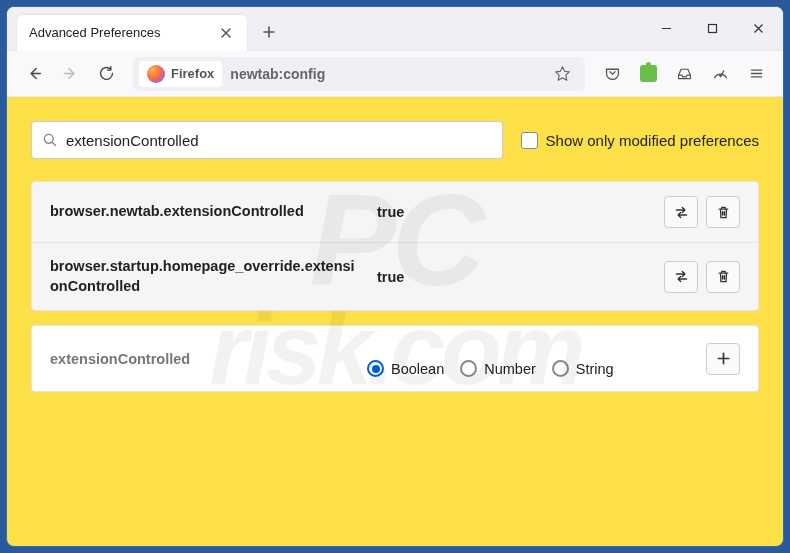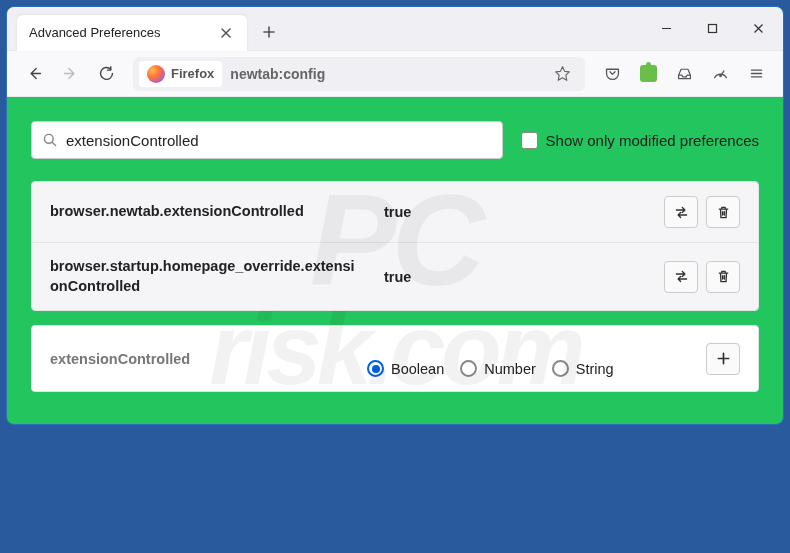--- a/index.html
+++ b/index.html
@@ -26,22 +26,22 @@
     line-height: 0.95;
     white-space: nowrap;
     text-align: center;
   }
   .watermark .line2 { font-size: 100px; }
   .window {
     position: absolute;
     left: 6px;
     top: 6px;
     width: 778px;
-    height: 419px;
-    background: #22c55e;
+    height: 541px;
+    background: #fde047;
     border: 1px solid #2a6fb8;
     border-radius: 8px;
     overflow: hidden;
   }
   .titlebar {
     height: 44px;
     background: #f0f0f4;
     display: flex;
     align-items: center;
     padding: 0;
@@ -197,21 +197,21 @@
   }
   .prefs-table {
     border: 1px solid #e4e4e7;
     border-radius: 4px;
     overflow: hidden;
   }
   .pref-row {
     display: flex;
     align-items: center;
     padding: 14px 18px;
-    gap: 20px;
+    gap: 13px;
     min-height: 50px;
     background: #f5f5f7;
     border-bottom: 1px solid #e4e4e7;
     font-size: 14.5px;
   }
   .pref-row:last-child { border-bottom: none; }
   .pref-name {
     width: 305px;
     font-weight: 700;
     color: #222;

